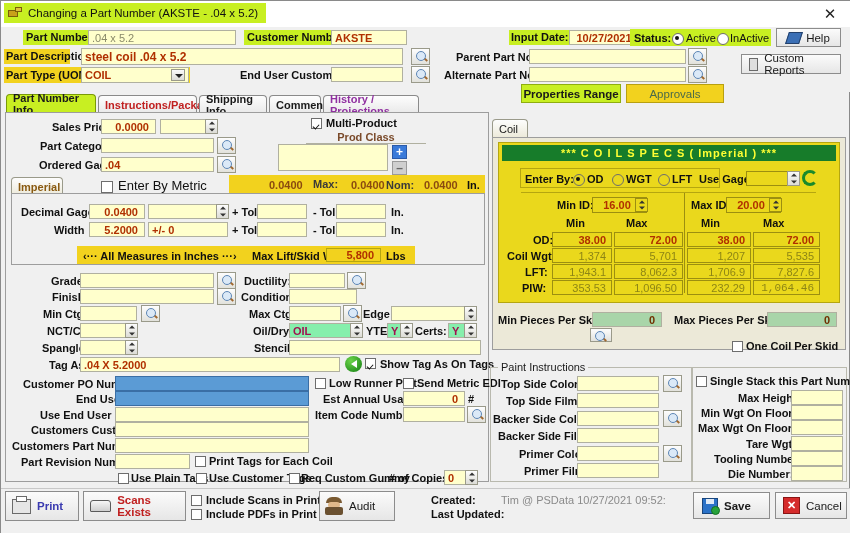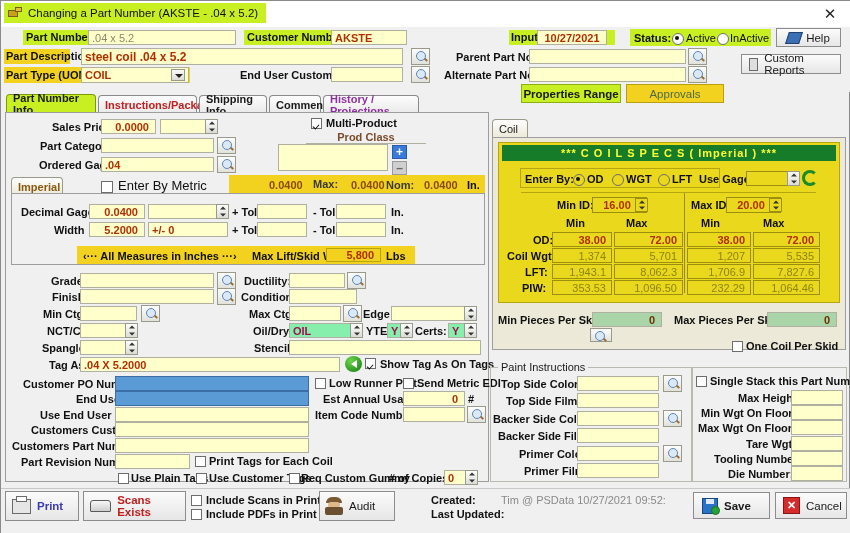--- a/index.html
+++ b/index.html
@@ -94,21 +94,21 @@
     <div class="hilite" style="position:absolute;left:22px;top:3px;width:200px;height:15px;"></div>
     <div class="lbl b" style="position:absolute;left:25px;top:4px;">Part Number:</div>
     <div class="fld plain" style="position:absolute;left:87px;top:3px;width:148px;height:15px;">.04 x 5.2</div>
 
     <div class="hilite" style="position:absolute;left:243px;top:3px;width:163px;height:15px;"></div>
     <div class="lbl b" style="position:absolute;left:246px;top:4px;">Customer Number:</div>
     <div class="fld" style="position:absolute;left:330px;top:3px;width:76px;height:15px;">AKSTE</div>
 
     <div class="hilite" style="position:absolute;left:508px;top:3px;width:106px;height:15px;"></div>
     <div class="lbl b" style="position:absolute;left:510px;top:4px;">Input Date:</div>
-    <div class="fld" style="position:absolute;left:536px;top:3px;width:70px;height:15px;justify-content:center;">10/27/2021</div>
+    <div class="fld" style="position:absolute;left:568px;top:3px;width:70px;height:15px;justify-content:center;">10/27/2021</div>
 
     <div class="hilite" style="position:absolute;left:629px;top:2px;width:141px;height:17px;"></div>
     <div class="lbl b" style="position:absolute;left:633px;top:5px;">Status:</div>
     <span class="rad on" style="position:absolute;left:671px;top:6px;"></span>
     <div class="lbl" style="position:absolute;left:685px;top:5px;">Active</div>
     <span class="rad" style="position:absolute;left:716px;top:6px;"></span>
     <div class="lbl" style="position:absolute;left:729px;top:5px;">InActive</div>
 
     <div class="btn" style="position:absolute;left:775px;top:1px;width:65px;height:19px;">
       <span style="display:inline-block;width:12px;height:10px;background:#3b6fb5;transform:skewX(-18deg);margin-right:5px;border:1px solid #23406a;"></span>
@@ -396,21 +396,21 @@
   <div class="lbl b" style="position:absolute;left:524px;top:265px;">LFT:</div>
   <div class="cfld" style="left:551px;top:263px;width:60px;height:15px;">1,943.1</div>
   <div class="cfld" style="left:613px;top:263px;width:69px;height:15px;">8,062.3</div>
   <div class="cfld" style="left:686px;top:263px;width:64px;height:15px;">1,706.9</div>
   <div class="cfld" style="left:752px;top:263px;width:67px;height:15px;">7,827.6</div>
 
   <div class="lbl b" style="position:absolute;left:521px;top:281px;">PIW:</div>
   <div class="cfld" style="left:551px;top:279px;width:60px;height:15px;">353.53</div>
   <div class="cfld" style="left:613px;top:279px;width:69px;height:15px;">1,096.50</div>
   <div class="cfld" style="left:686px;top:279px;width:64px;height:15px;">232.29</div>
-  <div class="cfld" style="left:752px;top:279px;width:67px;height:15px;">1,064.46</div>
+  <div class="cfld" style="left:752px;top:279px;width:67px;height:15px;font-family:Liberation Mono, monospace;">1,064.46</div>
 
   <div class="lbl b" style="position:absolute;left:497px;top:313px;">Min Pieces Per Skid:</div>
   <div class="fld grey r" style="position:absolute;left:591px;top:311px;width:70px;height:15px;">0</div>
   <div class="lbl b" style="position:absolute;left:673px;top:313px;">Max Pieces Per Skid:</div>
   <div class="fld grey r" style="position:absolute;left:766px;top:311px;width:70px;height:15px;">0</div>
   <div class="searchbtn" style="position:absolute;left:589px;top:327px;width:22px;height:14px;"></div>
   <span class="chk" style="position:absolute;left:731px;top:340px;"></span>
   <div class="lbl b" style="position:absolute;left:745px;top:339px;">One Coil Per Skid</div>
 
   <div class="grp" style="left:489px;top:366px;width:202px;height:115px;">

